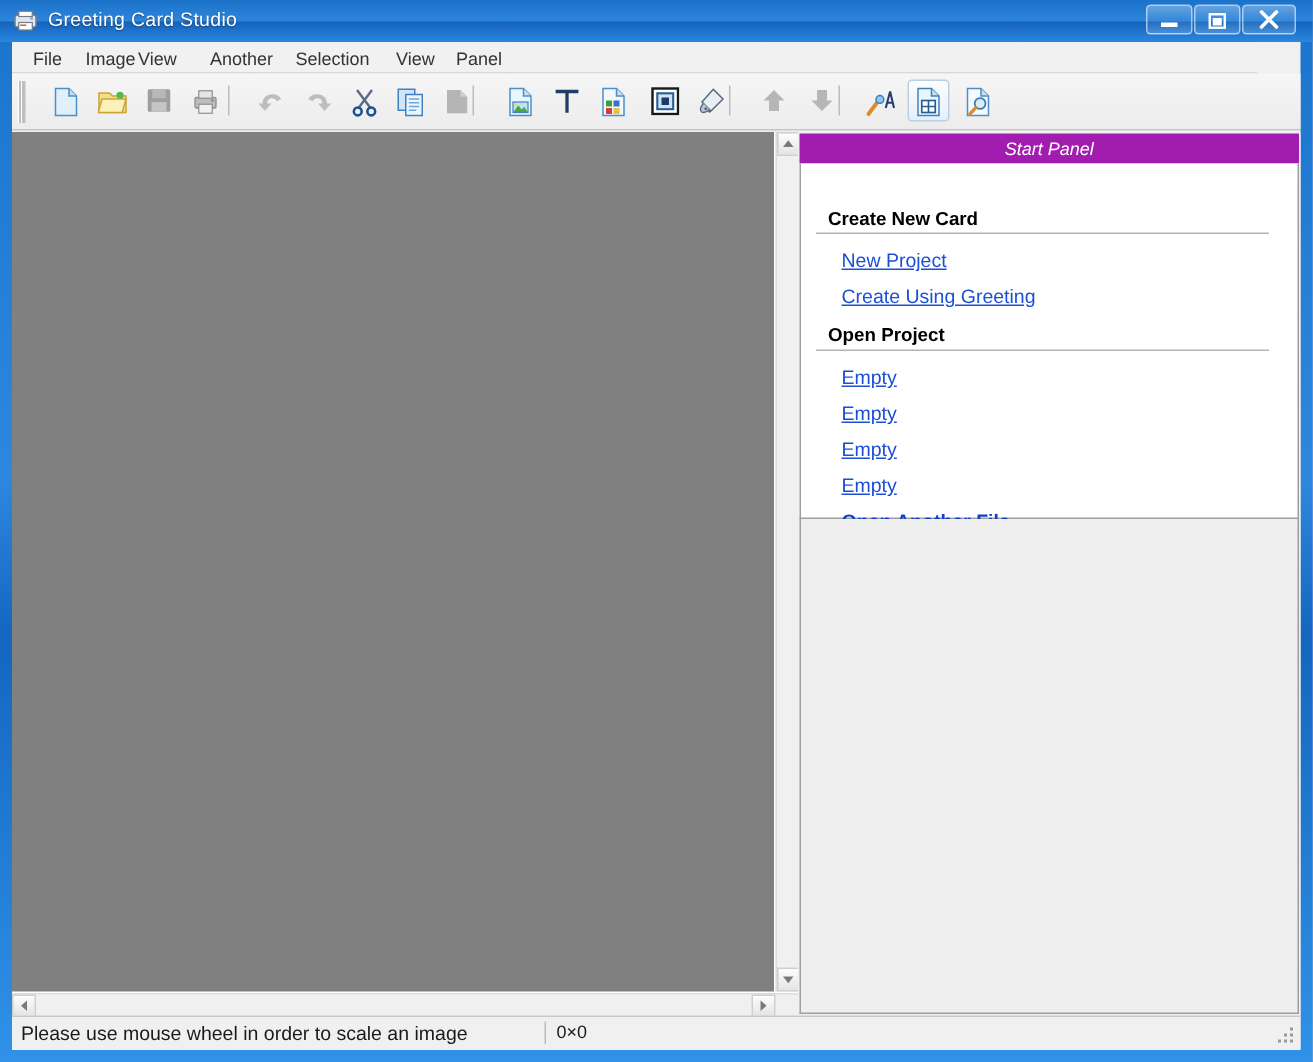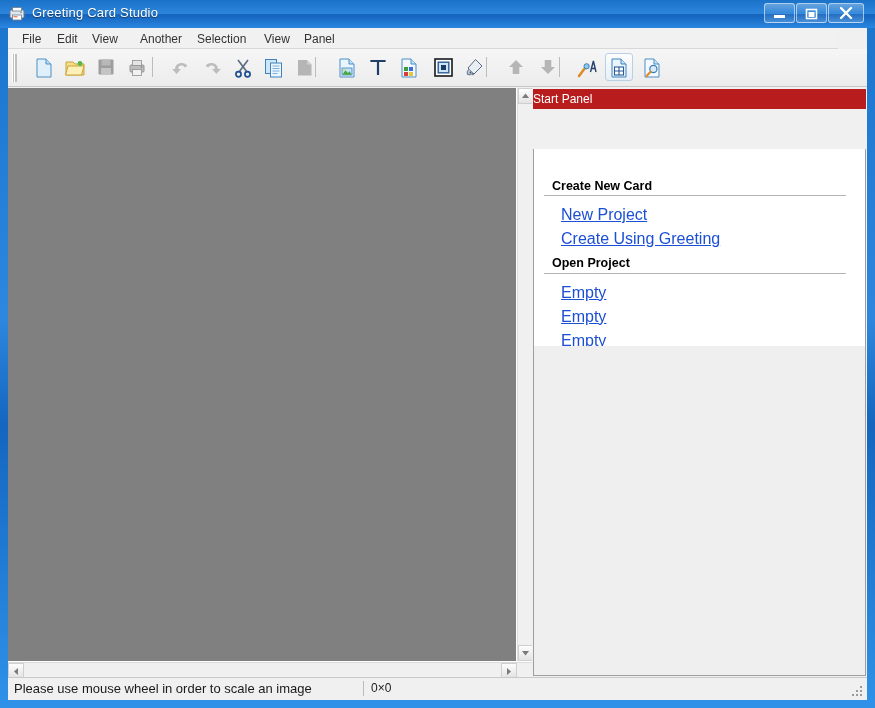--- a/index.html
+++ b/index.html
@@ -118,46 +118,46 @@
   #h-right{position:absolute;left:493px;top:0;width:16px;height:15px;}
   #h-track{position:absolute;left:16px;top:0;right:31px;height:15px;background:#f0f0f0;}
 
   
   #panel{
     position:absolute;left:524px;top:60px;width:335px;height:589px;
     background:#f0f0f0;box-sizing:border-box;
   }
   #panel-header{
     position:absolute;left:1px;top:1px;width:333px;height:20px;
-    background:#b91c1c;
+    background:#a21caf;
     color:#ffffff;font-size:12px;
-    line-height:20px;
-    box-sizing:border-box;
+    text-align:center;line-height:20px;
+    box-sizing:border-box;
+    font-style:italic;
   }
   #panel-card{
     position:absolute;left:1px;top:21px;width:333px;height:237px;
     background:#ffffff;
     border:1px solid #9e9e9e;border-top:none;
     box-sizing:border-box;
-    margin-top:40px;
   }
   #panel-body{
     position:absolute;left:1px;top:258px;width:333px;height:330px;
     background:#efefef;border:1px solid #9e9e9e;border-top:none;
     box-sizing:border-box;
   }
   .sec-title{
     position:absolute;left:18px;font-size:12.5px;font-weight:bold;color:#000000;
     white-space:nowrap;
   }
   .sec-rule{
     position:absolute;left:10px;width:302px;height:1px;background:#b4b4b4;
   }
   .plink{
-    position:absolute;left:27px;font-size:16px;color:#1a4fd6;
+    position:absolute;left:27px;font-size:13px;color:#1a4fd6;
     text-decoration:underline;cursor:pointer;white-space:nowrap;
   }
   .plink.strong{font-weight:bold;color:#0f3fc9;}
 
   
   #statusbar{
     position:absolute;left:0;top:649px;width:859px;height:22px;
     background:#f0f0f0;border-top:1px solid #c9c9c9;
     box-sizing:border-box;
   }
@@ -206,21 +206,21 @@
       <svg width="34" height="18" viewBox="0 0 34 18">
         <path d="M12 4 L22 14 M22 4 L12 14" stroke="#ffffff" stroke-width="2.4" stroke-linecap="round"></path>
       </svg>
     </div>
   </div>
 
   <div id="client">
 
     <div id="menubar">
       <div class="menu-item" style="left:8px">File</div>
-      <div class="menu-item" style="left:43px">Edit</div>
+      <div class="menu-item" style="left:43px">Image</div>
       <div class="menu-item" style="left:78px">View</div>
       <div class="menu-item" style="left:126px">Another</div>
       <div class="menu-item" style="left:183px">Selection</div>
       <div class="menu-item" style="left:250px">View</div>
       <div class="menu-item" style="left:290px">Panel</div>
     </div>
 
     <div id="toolbar">
       <div id="tb-grip"></div>
 

